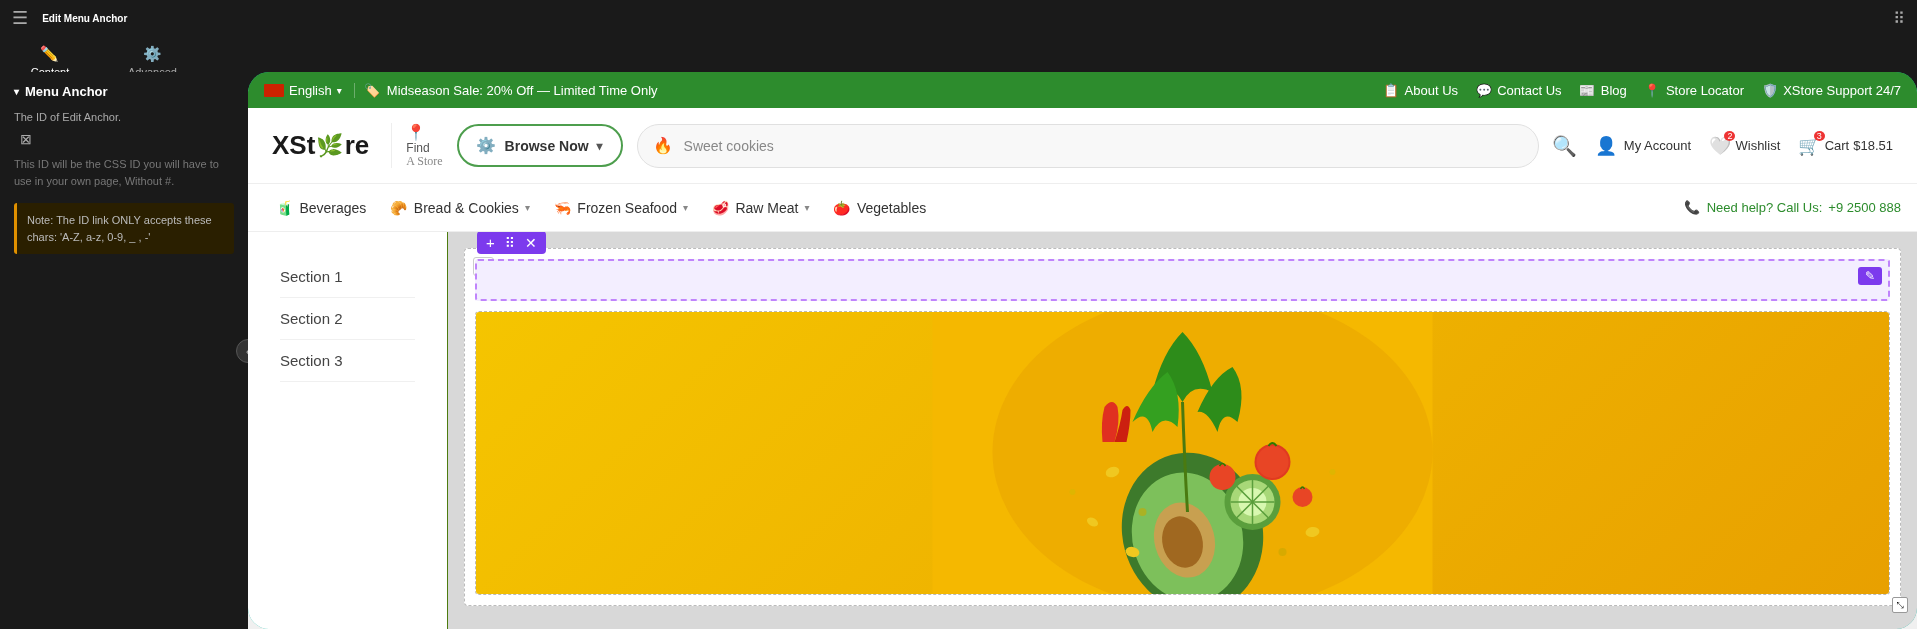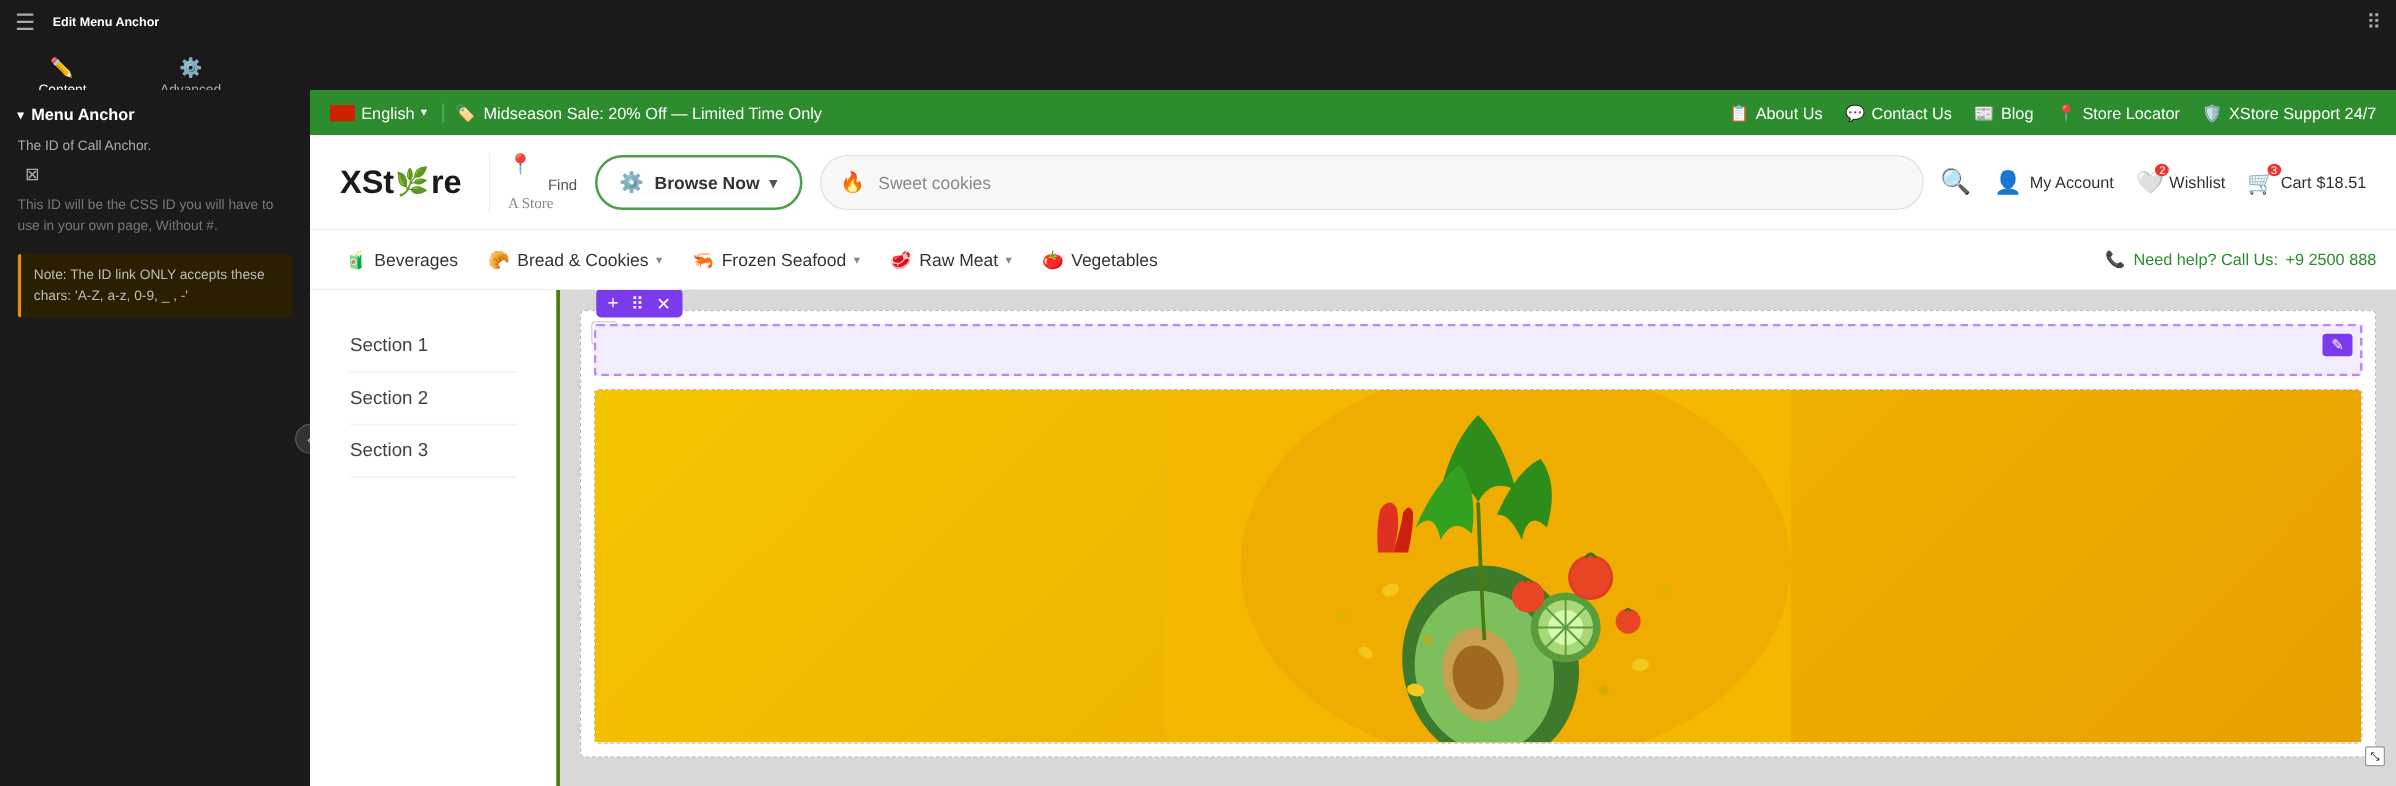--- a/index.html
+++ b/index.html
@@ -27,36 +27,36 @@
     </div>
   </div>
 
   <div style="position:absolute; left:0; top:72px; width:248px; bottom:0; background:#1a1a1a; color:#ddd; display:flex; flex-direction:column; overflow-y:auto;">
     <div style="display:flex; align-items:center; gap:6px; padding:12px 14px 8px; font-size:13px; font-weight:600; color:#fff; cursor:pointer;">
       <span style="font-size:10px;">▾</span>
       <span>Menu Anchor</span>
     </div>
 
     <div style="padding:4px 14px 8px;">
-      <label style="font-size:11px; color:#aaa; display:block; margin-bottom:6px;">The ID of Call Anchor.</label>
+      <label style="font-size:11px; color:#aaa; display:block; margin-bottom:6px;">The ID of Edit Anchor.</label>
       <div style="display:flex; align-items:center; gap:4px;">
         <button style="background:none; border:none; color:#aaa; cursor:pointer; font-size:14px; padding:2px 6px;">⊠</button>
       </div>
       <div style="font-size:11px; color:#777; margin-top:7px; line-height:1.5;">This ID will be the CSS ID you will have to use in your own page, Without #.</div>
     </div>
 
     <div style="margin:6px 14px; background:#2a1f00; border-left:3px solid #e09000; padding:9px 10px; border-radius:3px; font-size:11px; color:#bbb; line-height:1.5;">
       <span>Note: The ID link ONLY accepts these chars: 'A-Z, a-z, 0-9, _ , -'</span>
     </div>
 
 
     <div style="position:absolute; right:-12px; top:50%; transform:translateY(-50%); width:24px; height:24px; background:#333; border-radius:50%; display:flex; align-items:center; justify-content:center; color:#aaa; font-size:14px; cursor:pointer; border:1px solid #555; z-index:10;">‹</div>
   </div>
 
-  <div style="position:absolute; left:248px; top:72px; right:0; bottom:0; overflow:hidden; background:#14b8a6; display:flex; flex-direction:column;">
+  <div style="position:absolute; left:248px; top:72px; right:0; bottom:0; overflow:hidden; background:#14b8a6; display:flex; flex-direction:column;border-radius:21px;">
 
     <div style="background:#2d8c2d; color:white; height:36px; display:flex; align-items:center; padding:0 16px; font-size:13px; gap:10px;">
       <div style="display:flex; align-items:center; gap:5px; border-right:1px solid rgba(255,255,255,0.3); padding-right:12px;">
         <span style="background:#cc2200; width:20px; height:13px; display:inline-block; border-radius:1px; vertical-align:middle;"></span>
         <span>English</span>
         <span style="font-size:10px;">▾</span>
       </div>
       <div style="display:flex; align-items:center; gap:6px;">
         <span>🏷️</span>
         <span>Midseason Sale: 20% Off — Limited Time Only</span>
@@ -86,21 +86,21 @@
     </div>
 
     <div style="background:white; display:flex; align-items:center; padding:0 24px; height:76px; border-bottom:1px solid #eee; gap:14px;">
       <div style="font-size:26px; font-weight:800; color:#1a1a1a; display:flex; align-items:center;">
         <span style="color:#1a1a1a;">XSt</span>
           <span style="color:#2d8c2d; font-size:22px; margin:0 1px;">🌿</span>
           <span style="color:#1a1a1a;">re</span>
       </div>
       <div style="display:flex; flex-direction:column; align-items:flex-start; font-size:13px; color:#555; cursor:pointer; margin-left:8px; border-left:1px solid #eee; padding-left:14px;">
         <span style="color:#555; font-size:16px;">📍</span>
-        <span style="font-size:12px; line-height:1.1;margin-left:32px;">Find</span>
+        <span style="font-size:12px; line-height:1.1;">Find</span>
         <span style="font-size:12px; color:#888; line-height:1.1;font-family:Liberation Serif, serif;">A Store</span>
       </div>
       <div style="display:flex; align-items:center; gap:8px; padding:10px 18px; background:white; border:2px solid #4d9e4d; border-radius:24px; font-size:14px; font-weight:600; color:#333; cursor:pointer; white-space:nowrap;">
         <span style="font-size:16px;">⚙️</span>
         <span>Browse Now</span>
         <span style="color:#555; font-size:12px;">▾</span>
       </div>
       <div style="flex:1; display:flex; align-items:center; padding:0 16px; background:#f8f8f8; border:1px solid #e0e0e0; border-radius:24px; height:44px; gap:10px; cursor:text;">
         <span style="font-size:16px;">🔥</span>
         <span style="color:#888; font-size:14px;">Sweet cookies</span>
@@ -149,21 +149,21 @@
       </div>
       <div style="margin-left:auto; color:#2d8c2d; font-size:13px; display:flex; align-items:center; gap:6px;">
         <span>📞</span>
         <span>Need help? Call Us:</span>
         <span>+9 2500 888</span>
       </div>
     </div>
 
     <div style="display:flex; flex:1; overflow:hidden;">
 
-      <div style="width:200px; padding:24px 32px; background:white; border-right:3px solid #4d7c0f;">
+      <div style="width:200px; padding:24px 32px; background:white; border-right:1px solid #4d7c0f;">
         <div style="padding:12px 0; font-size:15px; color:#444; cursor:pointer; border-bottom:1px solid #f0f0f0;">
           <span>Section 1</span>
         </div>
         <div style="padding:12px 0; font-size:15px; color:#444; cursor:pointer; border-bottom:1px solid #f0f0f0;">
           <span>Section 2</span>
         </div>
         <div style="padding:12px 0; font-size:15px; color:#444; cursor:pointer; border-bottom:1px solid #f0f0f0;">
           <span>Section 3</span>
         </div>
       </div>

